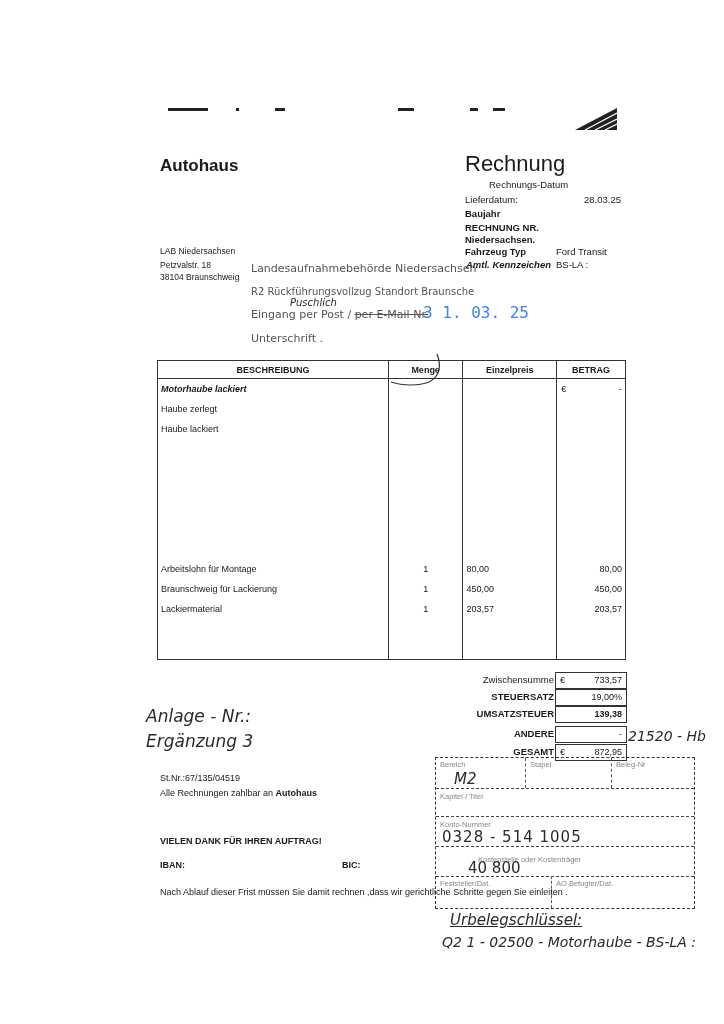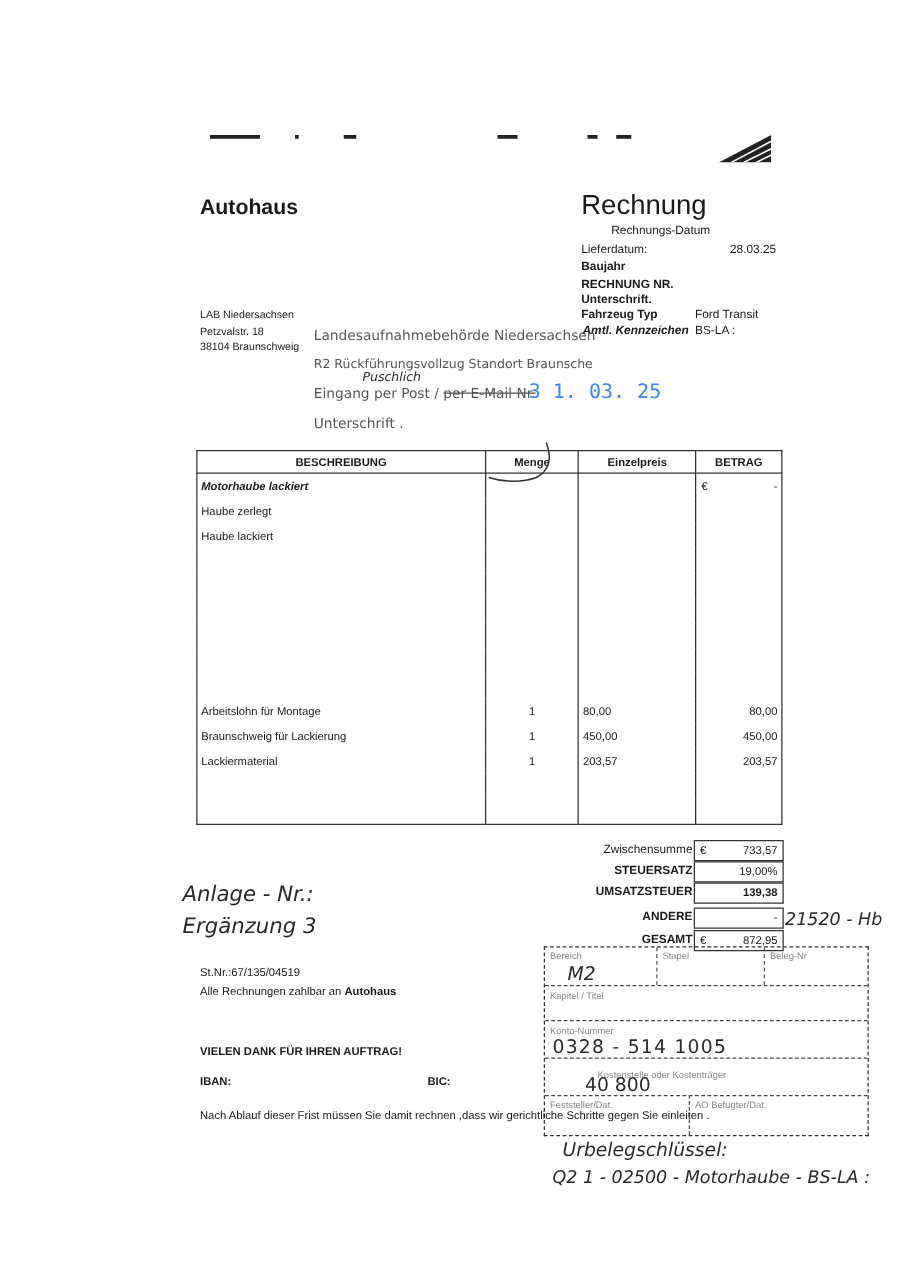--- a/index.html
+++ b/index.html
@@ -70,21 +70,21 @@
 </svg>
 
 <div class="abs brand">Autohaus</div>
 <div class="abs title">Rechnung</div>
 
 <div class="abs meta" style="left:465px;top:179px;padding-left:24px;">Rechnungs-Datum</div>
 <div class="abs meta" style="left:465px;top:194px;">Lieferdatum:</div>
 <div class="abs meta" style="left:584px;top:194px;">28.03.25</div>
 <div class="abs meta bold" style="left:465px;top:208px;">Baujahr</div>
 <div class="abs meta bold" style="left:465px;top:222px;">RECHNUNG NR.</div>
-<div class="abs meta bold" style="left:465px;top:234px;">Unterschrift.</div>
+<div class="abs meta bold" style="left:465px;top:234px;">Niedersachsen.</div>
 <div class="abs meta bold" style="left:465px;top:246px;">Fahrzeug Typ</div>
 <div class="abs meta" style="left:556px;top:246px;">Ford Transit</div>
 <div class="abs meta bold ital" style="left:466px;top:259px;">Amtl. Kennzeichen</div>
 <div class="abs meta" style="left:556px;top:259px;">BS-LA :</div>
 
 <div class="abs addr" style="left:160px;top:245px;">LAB Niedersachsen</div>
 <div class="abs addr" style="left:160px;top:259px;">Petzvalstr. 18</div>
 <div class="abs addr" style="left:160px;top:271px;">38104 Braunschweig</div>
 
 <div class="abs stamp" style="left:251px;top:262px;font-size:11px;">Landesaufnahmebehörde Niedersachsen</div>
@@ -253,18 +253,18 @@
   <span class="hand abs" style="left:32px;top:101px;font-size:15px;">40 800</span>
 
   <div class="srow" style="top:118px;"></div>
   <div class="svline" style="left:115px;top:118px;height:32px;"></div>
   <span class="slabel" style="left:4px;top:121px;">Feststeller/Dat.</span>
   <span class="slabel" style="left:120px;top:121px;">AO Befugter/Dat.</span>
 </div>
 
 <div class="abs foot" style="left:160px;top:887px;white-space:nowrap;">Nach Ablauf dieser Frist müssen Sie damit rechnen ,dass wir gerichtliche Schritte gegen Sie einleiten .</div>
 
-<div class="abs hand" style="left:450px;top:911px;font-size:15px;font-style:italic;">Urbelegschlüssel:</div>
+<div class="abs hand" style="left:450px;top:911px;font-size:15px;font-style:italic;text-decoration:underline;">Urbelegschlüssel:</div>
 <div class="abs hand" style="left:442px;top:934px;font-size:14px;font-style:italic;white-space:nowrap;">Q2 1 - 02500 - Motorhaube - BS-LA :</div>
 
 <svg class="abs" style="left:385px;top:352px;" width="60" height="40">
   <path d="M52,2 C56,12 56,24 44,30 C34,34 18,34 6,30" stroke="#333" stroke-width="1.2" fill="none"></path>
 </svg>
 
 </body></html>

